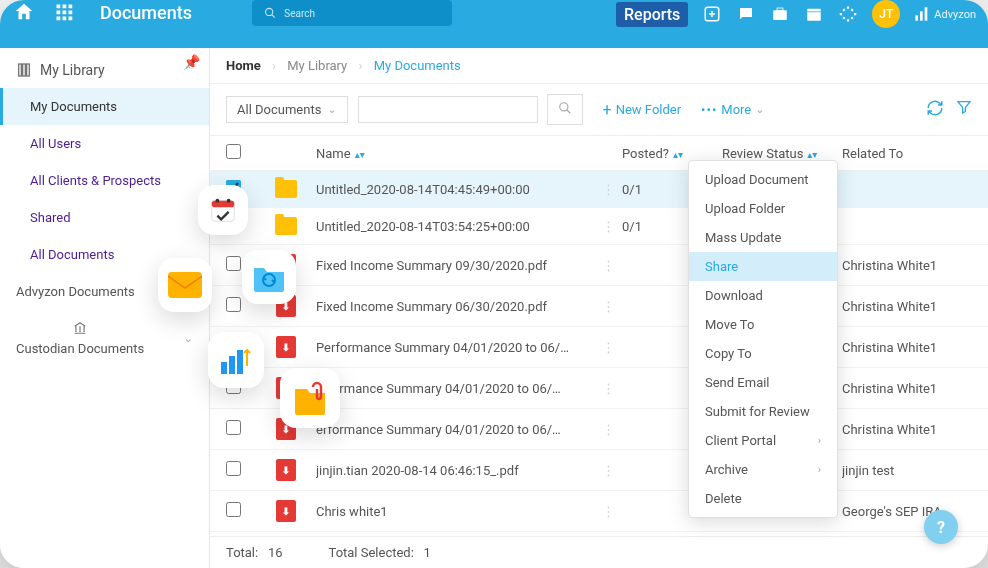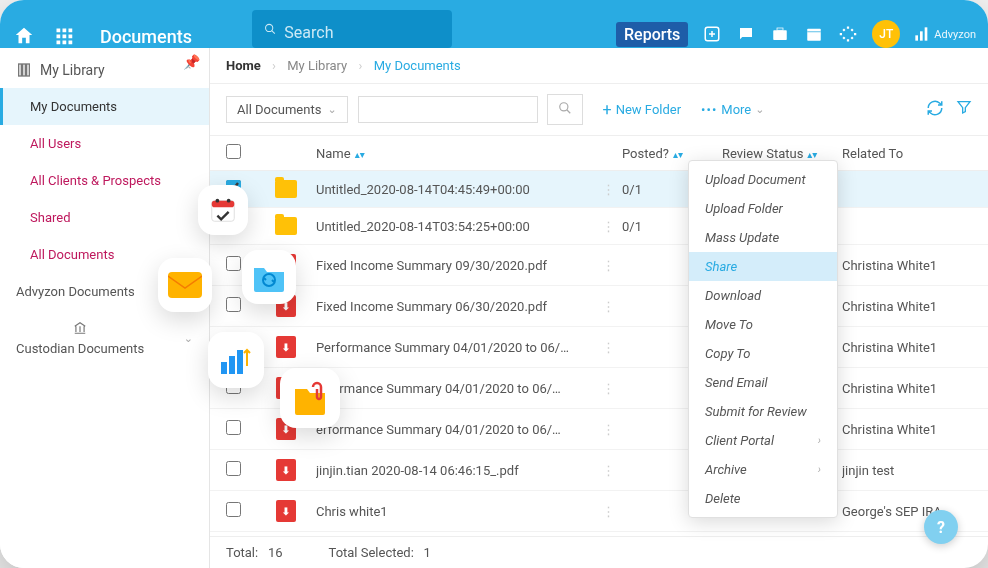--- a/index.html
+++ b/index.html
@@ -1,34 +1,34 @@
 <!DOCTYPE html>
 <html><head>
 <meta charset="utf-8">
 <style>
 * { margin:0; padding:0; box-sizing:border-box; font-family:-apple-system,BlinkMacSystemFont,"Segoe UI",Roboto,sans-serif; }
 body { background:#f5f5f5; display:flex; justify-content:center; align-items:center; min-height:100vh; }
 .window { width:988px; height:568px; background:#fff; border-radius:24px; overflow:hidden; box-shadow:0 20px 60px rgba(0,0,0,0.3); position:relative; }
-.topbar { height:48px; background:#29abe2; display:flex; align-items:flex-end; padding:0 12px; color:#fff; }
+.topbar { height:48px; background:#29abe2; display:flex; align-items:flex-start; padding:0 12px; color:#fff; }
 .topbar-left { display:flex; align-items:center; gap:16px; }
 .home-icon, .apps-icon { width:24px; height:24px; display:flex; align-items:center; justify-content:center; cursor:pointer; }
 .app-title { font-size:18px; font-weight:500; margin-left:8px; }
 .search-wrap { margin-left:60px; background:#0e8fc9; border-radius:4px; padding:6px 12px; display:flex; align-items:center; gap:8px; width:200px; }
-.search-wrap input { background:transparent; border:none; outline:none; color:#fff; font-size:16px; width:100%;margin-top:7px; }
+.search-wrap input { background:transparent; border:none; outline:none; color:#fff; font-size:10px; width:100%; }
 .search-wrap input::placeholder { color:#cce9f5; }
 .topbar-right { margin-left:auto; display:flex; align-items:center; gap:14px; }
 .reports-badge { background:#1e5da8; color:#fff; padding:3px 8px; border-radius:3px; font-size:16px; font-weight:500; }
 .tb-icon { width:20px; height:20px; cursor:pointer; display:flex; align-items:center; justify-content:center; }
 .avatar { width:28px; height:28px; border-radius:50%; background:#ffc107; color:#fff; display:flex; align-items:center; justify-content:center; font-size:12px; font-weight:500; }
 .logo-text { font-size:11px; opacity:0.9; }
 .content { display:flex; height:calc(100% - 48px); }
 .sidebar { width:210px; border-right:1px solid #e5e5e5; background:#fff; position:relative; }
 .pin { position:absolute; top:6px; right:8px; color:#29abe2; font-size:14px; }
 .side-header { padding:14px 16px 10px; font-size:14px; color:#555; display:flex; align-items:center; gap:8px; cursor:pointer; }
-.side-item { padding:11px 16px 11px 30px; font-size:13px; color:#be185d; cursor:pointer; display:flex; align-items:center; justify-content:space-between; }
+.side-item { padding:11px 16px 11px 30px; font-size:13px; color:#4c1d95; cursor:pointer; display:flex; align-items:center; justify-content:space-between; }
 .side-item.active { background:#e6f5fc; border-left:3px solid #29abe2; padding-left:27px; color:#333; }
 .side-section { padding:11px 16px; font-size:13px; color:#555; cursor:pointer; display:flex; align-items:center; gap:4px; justify-content:space-between; }
 .chev { color:#aaa; font-size:11px; }
 .main { flex:1; display:flex; flex-direction:column; overflow:hidden; }
 .breadcrumb { padding:10px 16px; font-size:13px; color:#888; border-bottom:1px solid #eee; }
 .breadcrumb a { color:#29abe2; text-decoration:none; }
 .breadcrumb .sep { margin:0 8px; color:#ccc; }
 .toolbar { padding:10px 16px; display:flex; align-items:center; gap:10px; border-bottom:1px solid #eee; }
 .filter-select { border:1px solid #ddd; padding:5px 10px; font-size:13px; color:#555; background:#fff; cursor:pointer; display:flex; align-items:center; gap:6px; }
 .search-box { border:1px solid #ddd; padding:5px 10px; width:180px; display:flex; align-items:center; }
@@ -55,21 +55,21 @@
 .cell-dots { width:20px; color:#ccc; }
 .cell-posted { width:100px; }
 .cell-review { width:120px; }
 .cell-related { width:130px; white-space:nowrap; overflow:hidden; text-overflow:ellipsis; }
 input[type=checkbox] { width:15px; height:15px; cursor:pointer; accent-color:#29abe2; }
 .file-folder { width:22px; height:18px; background:#ffc107; border-radius:2px; position:relative; }
 .file-folder::before { content:''; position:absolute; top:-3px; left:0; width:9px; height:4px; background:#ffc107; border-radius:2px 2px 0 0; }
 .file-pdf { width:20px; height:22px; background:#e53935; border-radius:2px; color:#fff; display:flex; align-items:center; justify-content:center; font-size:10px; font-weight:bold; }
 .footer { padding:8px 16px; font-size:13px; color:#555; border-top:1px solid #eee; display:flex; gap:46px; }
 .context-menu { position:absolute; top:160px; right:150px; background:#fff; border:1px solid #e0e0e0; box-shadow:0 4px 20px rgba(0,0,0,0.15); border-radius:4px; width:150px; z-index:100; padding:4px 0; }
-.menu-item { padding:7px 16px; font-size:13px; color:#555; cursor:pointer; display:flex; align-items:center; justify-content:space-between;font-style:italic; }
+.menu-item { padding:7px 16px; font-size:13px; color:#555; cursor:pointer; display:flex; align-items:center; justify-content:space-between; }
 .menu-item.highlighted { background:#d4edfa; color:#29abe2; }
 .menu-item .sub { color:#aaa; font-size:11px; }
 .float-icon { position:absolute; background:#fff; border-radius:16px; box-shadow:0 8px 24px rgba(0,0,0,0.15); display:flex; align-items:center; justify-content:center; z-index:200; }
 .fi-1 { width:50px; height:50px; top:185px; left:198px; }
 .fi-2 { width:54px; height:54px; top:258px; left:158px; }
 .fi-3 { width:54px; height:54px; top:250px; left:242px; }
 .fi-4 { width:56px; height:56px; top:332px; left:208px; }
 .fi-5 { width:60px; height:60px; top:368px; left:280px; }
 .help-bubble { position:absolute; bottom:24px; right:30px; width:34px; height:34px; border-radius:50%; background:#81d0f0; color:#fff; display:flex; align-items:center; justify-content:center; font-size:16px; font-weight:bold; box-shadow:0 2px 8px rgba(0,0,0,0.2); cursor:pointer; }
 </style>

